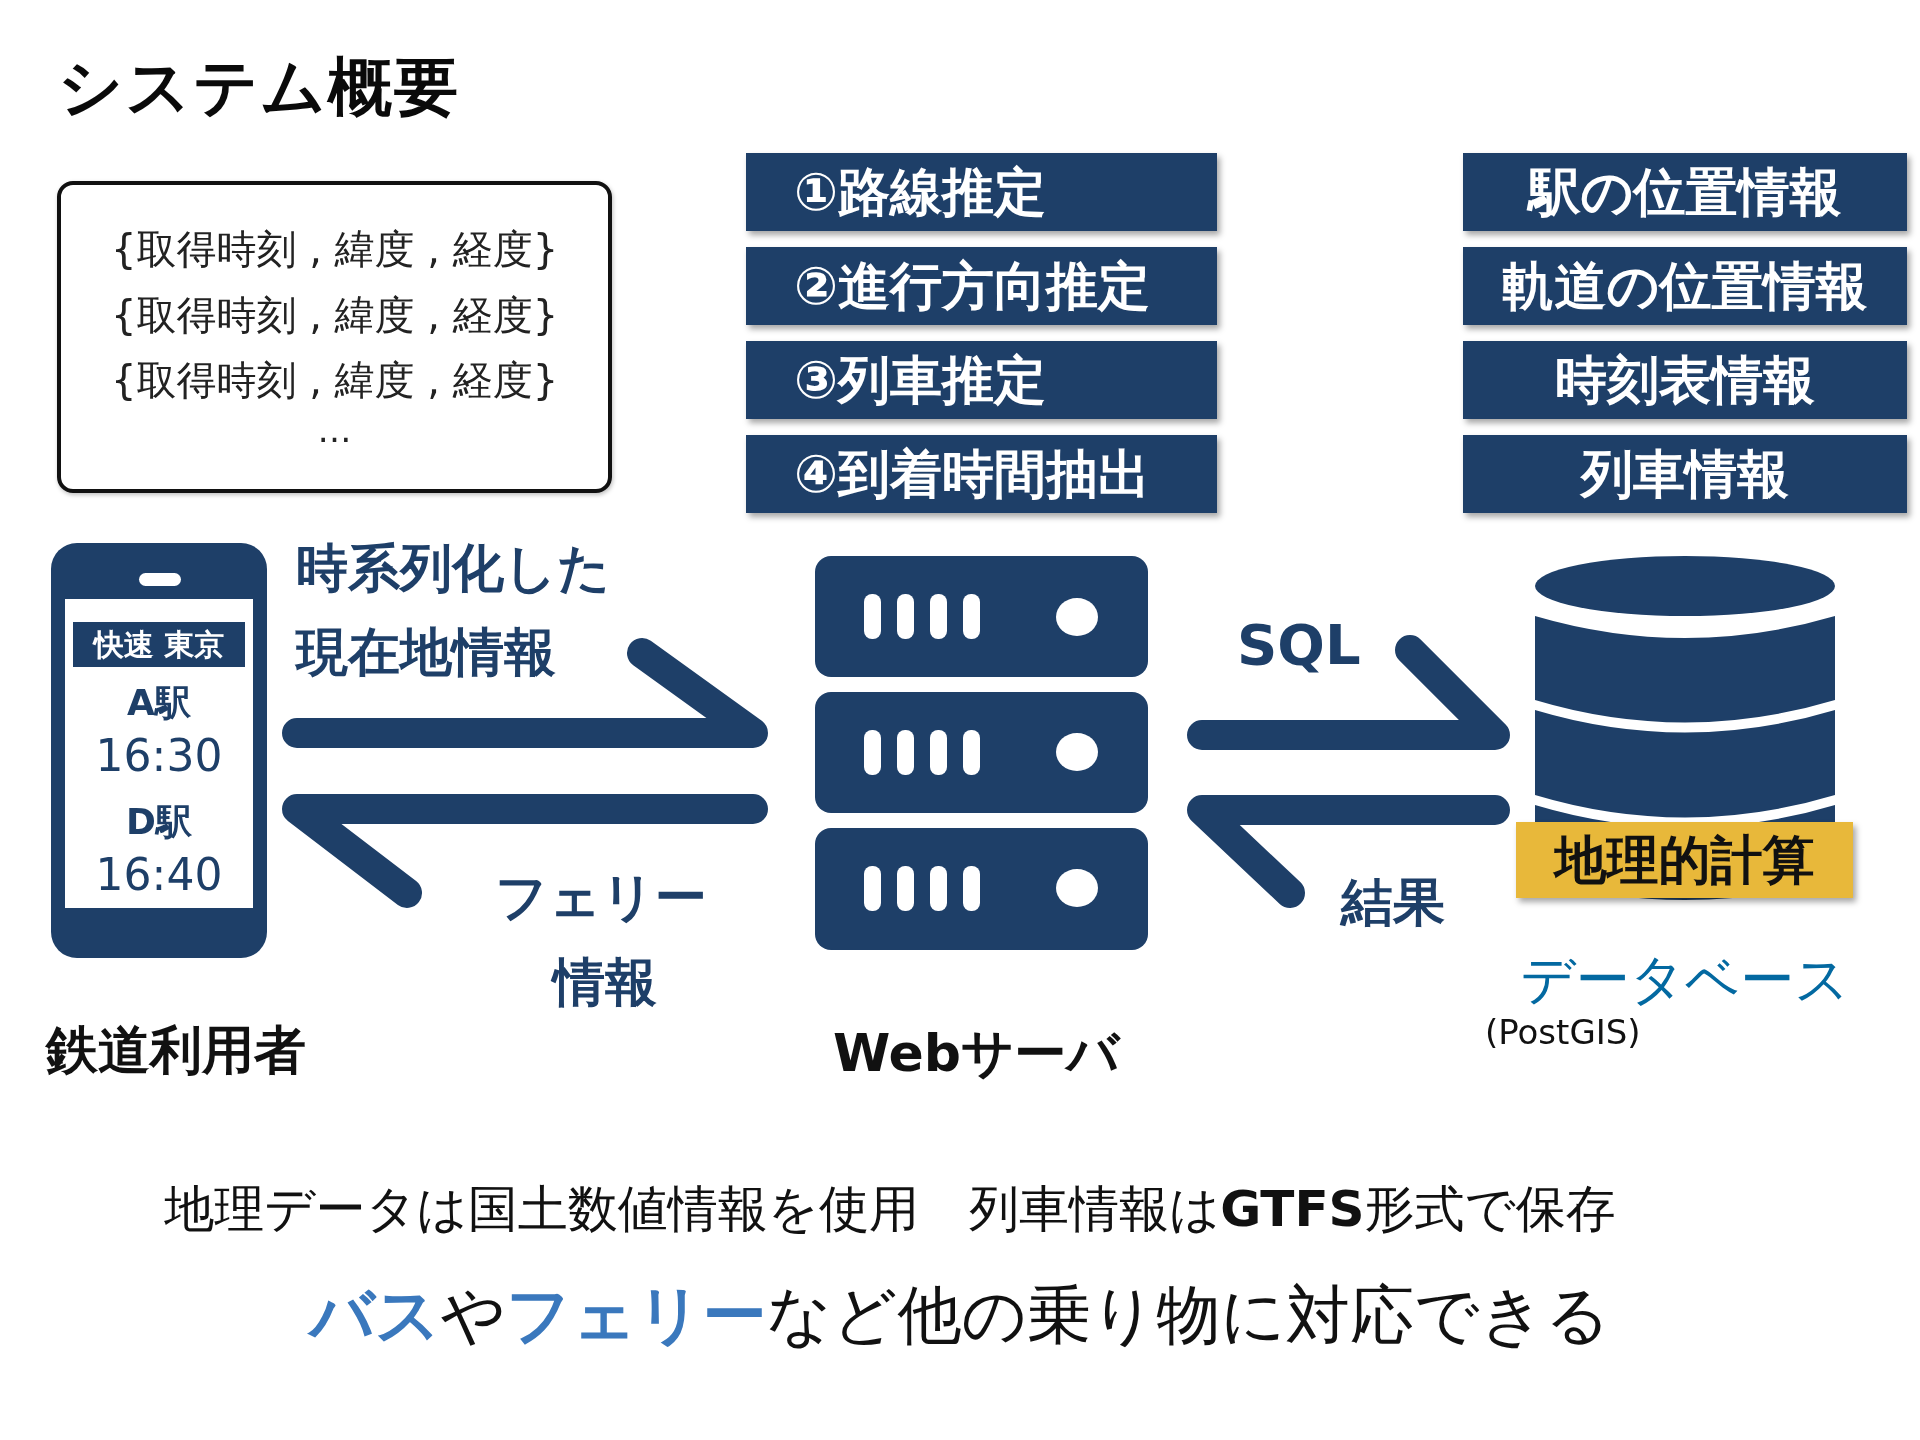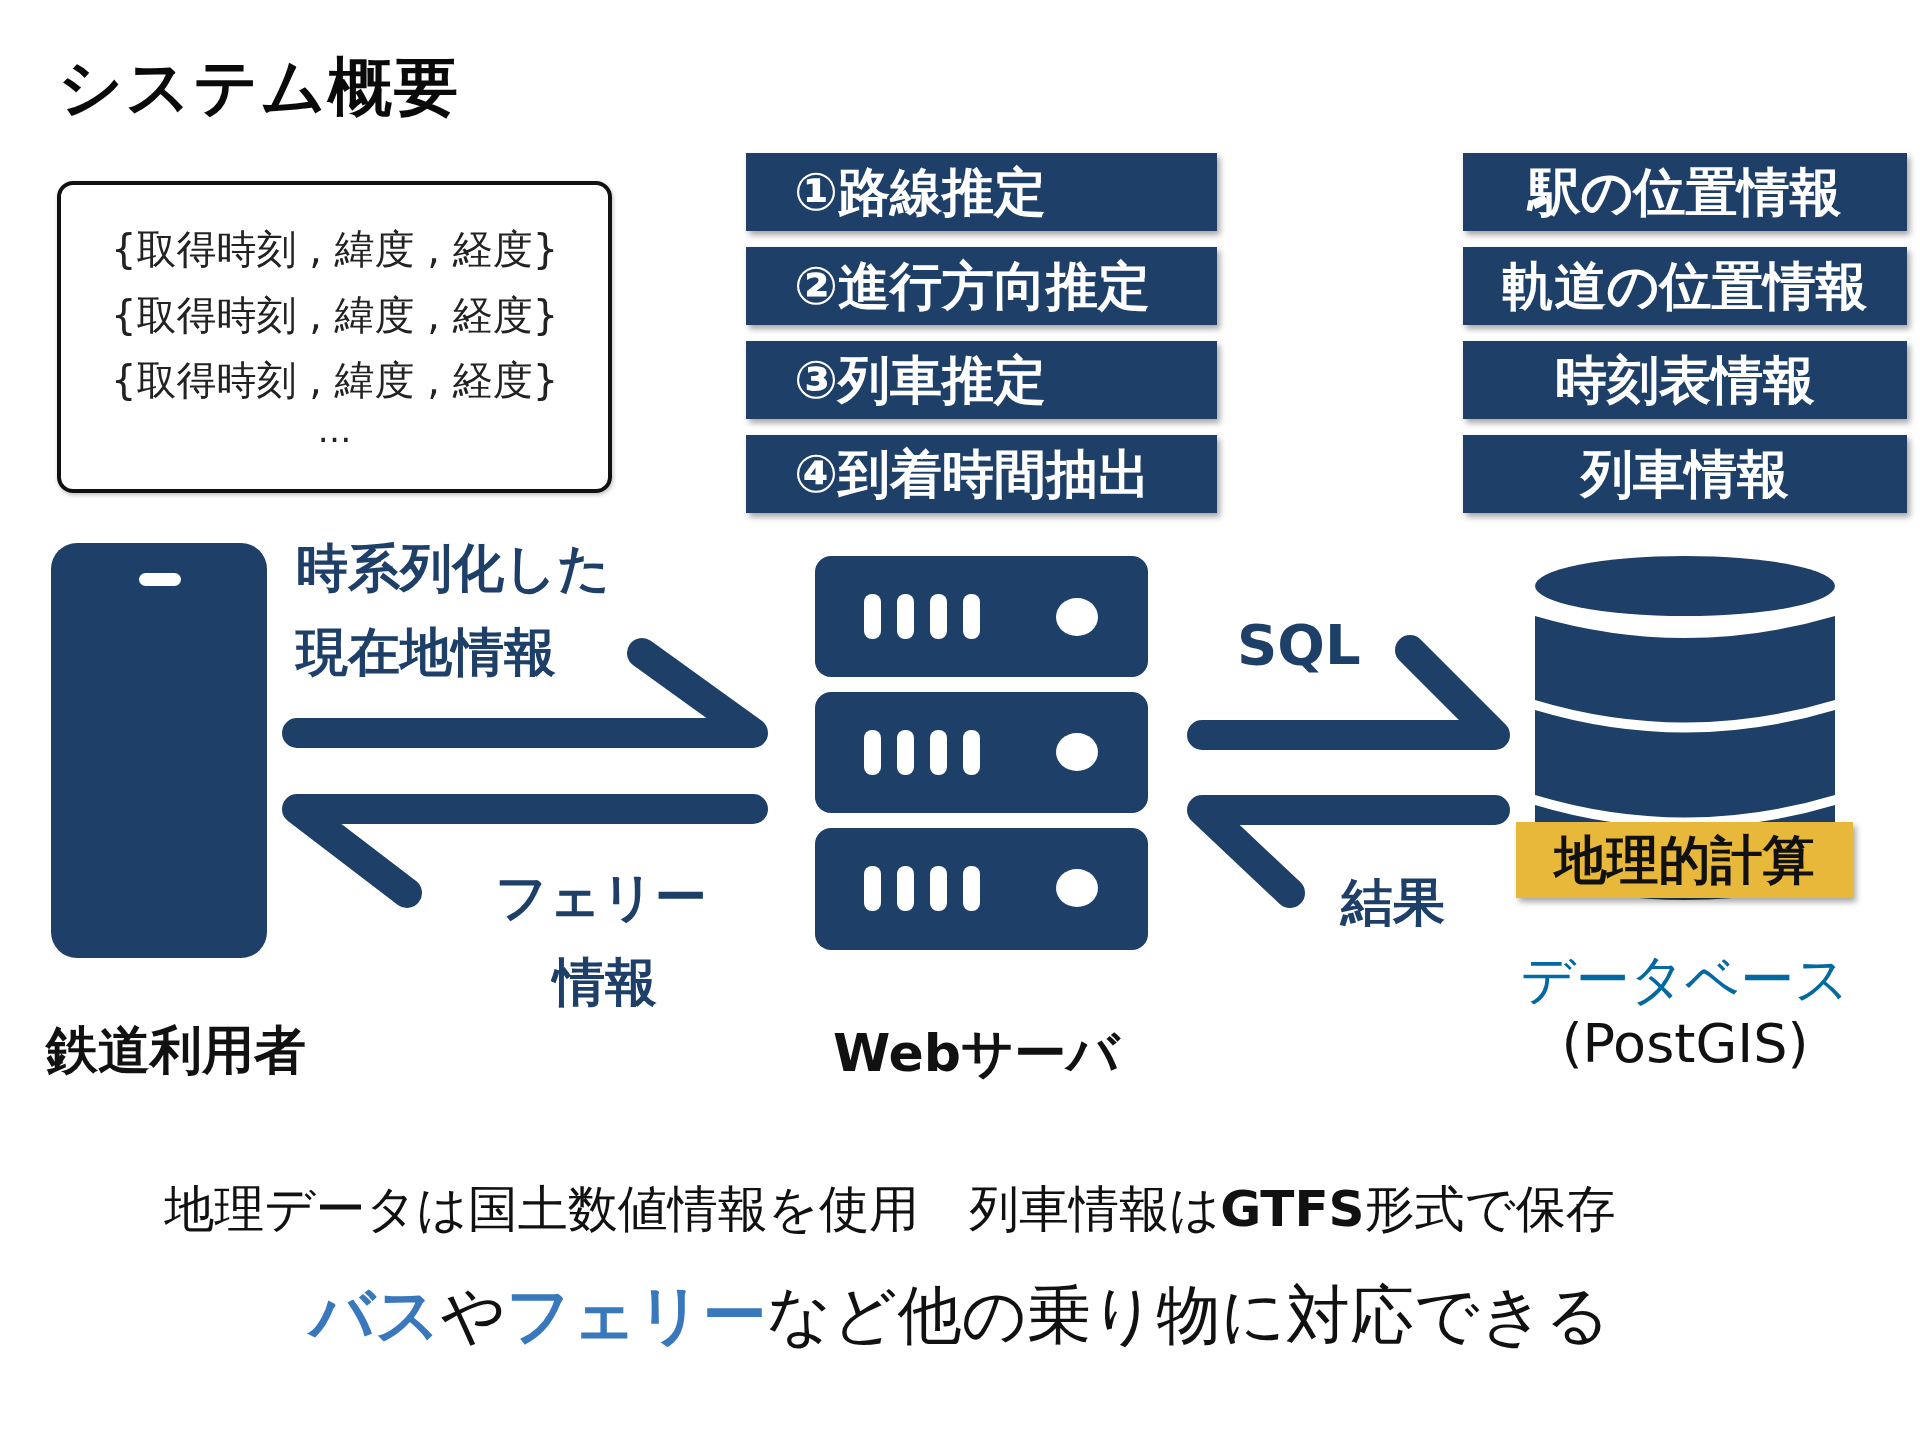--- a/index.html
+++ b/index.html
@@ -44,20 +44,27 @@
 <div class="navybox proc" style="top:341px;">③列車推定</div>
 <div class="navybox proc" style="top:435px;">④到着時間抽出</div>
 
 <div class="navybox res" style="top:153px;">駅の位置情報</div>
 <div class="navybox res" style="top:247px;">軌道の位置情報</div>
 <div class="navybox res" style="top:341px;">時刻表情報</div>
 <div class="navybox res" style="top:435px;">列車情報</div>
 
 <div class="abs phone">
   <div class="speaker"></div>
+  <div class="screen">
+    <div class="screen-bar">快速 東京</div>
+    <div class="screen-txt" style="top:80px;font-size:36px;font-weight:bold;">A駅</div>
+    <div class="screen-txt" style="top:131px;font-size:44px;">16:30</div>
+    <div class="screen-txt" style="top:199px;font-size:36px;font-weight:bold;">D駅</div>
+    <div class="screen-txt" style="top:250px;font-size:44px;">16:40</div>
+  </div>
 </div>
 <div class="abs blacklabel" style="left:46px;top:1016px;">鉄道利用者</div>
 
 <svg width="1920" height="1440">
   <g stroke="#1e3f68" stroke-width="30" stroke-linecap="round" stroke-linejoin="round" fill="none">
     <polyline points="297,733 753,733 642,653"></polyline>
     <polyline points="753,809 297,809 407,893"></polyline>
     <polyline points="1202,735 1495,735 1410,650"></polyline>
     <polyline points="1495,810 1202,810 1290,893"></polyline>
   </g>
@@ -101,20 +108,20 @@
 <div class="abs navytext" style="left:296px;top:618px;">現在地情報</div>
 <div class="abs navytext" style="left:495px;top:863px;">フェリー</div>
 <div class="abs navytext" style="left:553px;top:948px;">情報</div>
 <div class="abs navytext" style="left:1237px;top:612px;font-size:56px;">SQL</div>
 <div class="abs navytext" style="left:1341px;top:868px;">結果</div>
 
 <div class="abs blacklabel" style="left:833px;top:1019px;">Webサーバ</div>
 
 <div class="abs geo">地理的計算</div>
 <div class="abs" style="left:1485px;width:400px;text-align:center;top:944px;font-size:54px;color:#0369a1;white-space:nowrap;">データベース</div>
-<div class="abs" style="left:1485px;width:400px;text-align:center;top:1012px;font-size:54px;color:#111;white-space:nowrap;">(PostGIS)</div>
+<div class="abs" style="left:1485px;width:400px;top:1012px;font-size:34px;color:#111;white-space:nowrap;">(PostGIS)</div>
 
 <div class="abs footer1">
   <span>地理データは国土数値情報を使用　列車情報は</span><span class="bold">GTFS</span><span>形式で保存</span>
 </div>
 <div class="abs footer2">
   <span class="accent">バス</span><span>や</span><span class="accent">フェリー</span><span>など他の乗り物に対応できる</span>
 </div>
 
 </body></html>

